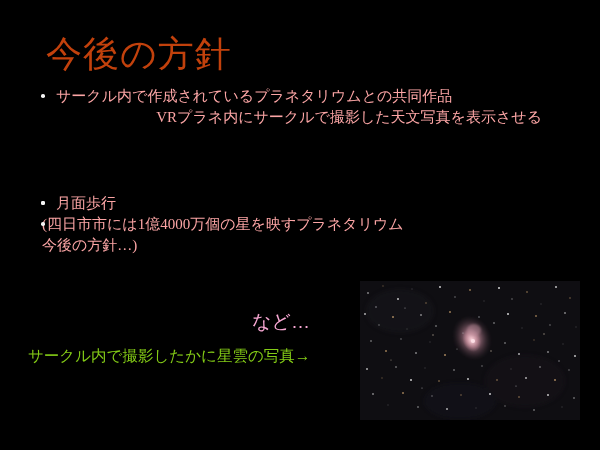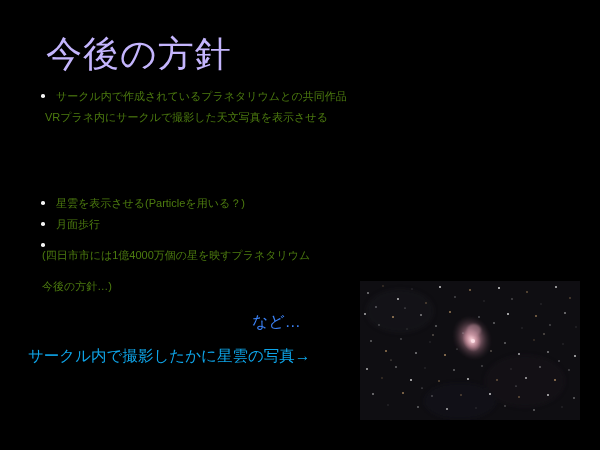--- a/index.html
+++ b/index.html
@@ -20,82 +20,83 @@
 
   
   #slide-title {
     position: absolute;
     left: 46px;
     top: 32px;
     font-size: 36px;
     line-height: 44px;
     font-weight: 400;
     letter-spacing: 1px;
-    color: #c4b5fd;
+    color: #c2410c;
     white-space: nowrap;
     text-align: center;
   }
 
   
   .body-block {
     position: absolute;
     left: 36px;
     width: 506px;
   }
   #body-upper { top: 86px; }
   #body-lower { top: 193px; }
 
   .line {
     display: block;
-    font-size: 11px;
+    font-size: 15px;
     line-height: 21px;
-    color: #4d7c0f;
+    color: #fca5a5;
     white-space: nowrap;
+    font-family: Liberation Serif, serif;
   }
 
   .bullet-line {
     position: relative;
     padding-left: 20px;
     white-space: normal;
   }
   .bullet-line .bullet-dot {
     position: absolute;
     left: 5px;
     top: 8px;
     width: 3.5px;
     height: 3.5px;
     border-radius: 50%;
     background: #f4f4f4;
   }
   .plain-line { padding-left: 0px; }
-  .indent-line { padding-left: 9px; }
-  .indent-line2 { padding-left: 6px; margin-top: 10px; }
+  .indent-line { padding-left: 9px; text-align: right; }
+  .indent-line2 { padding-left: 6px; }
 
   
   .wrap-line { white-space: normal; width: 492px; }
 
   
   #nado-line {
     position: absolute;
     left: 252px;
     top: 311px;
-    font-size: 16px;
+    font-size: 19px;
     line-height: 21px;
-    color: #3b82f6;
+    color: #f9a8d4;
     white-space: nowrap;
   }
 
   
   #photo-caption {
     position: absolute;
     left: 28px;
     top: 345px;
     font-size: 15.5px;
     line-height: 21px;
-    color: #0ea5e9;
+    color: #84cc16;
     white-space: nowrap;
   }
 
   
   #astro-photo {
     position: absolute;
     left: 360px;
     top: 281px;
     width: 220px;
     height: 139px;
@@ -122,21 +123,20 @@
     <div class="line indent-line">
       <span>VRプラネ内にサークルで撮影した天文写真を表示させる</span>
     </div>
 
   </div>
 
   <div class="body-block" id="body-lower">
 
     <div class="line bullet-line">
       <span class="bullet-dot"></span>
-      <span>星雲を表示させる(Particleを用いる？)</span>
     </div>
 
     <div class="line bullet-line">
       <span class="bullet-dot"></span>
       <span>月面歩行</span>
     </div>
 
     <div class="line bullet-line">
       <span class="bullet-dot"></span>
     </div>

